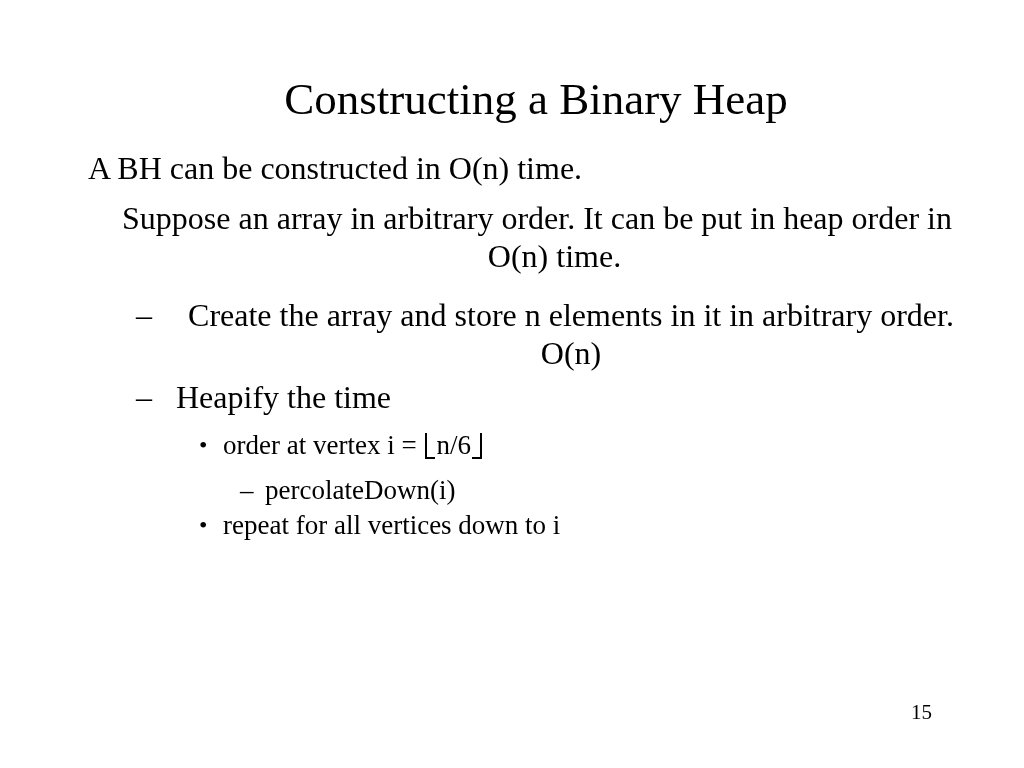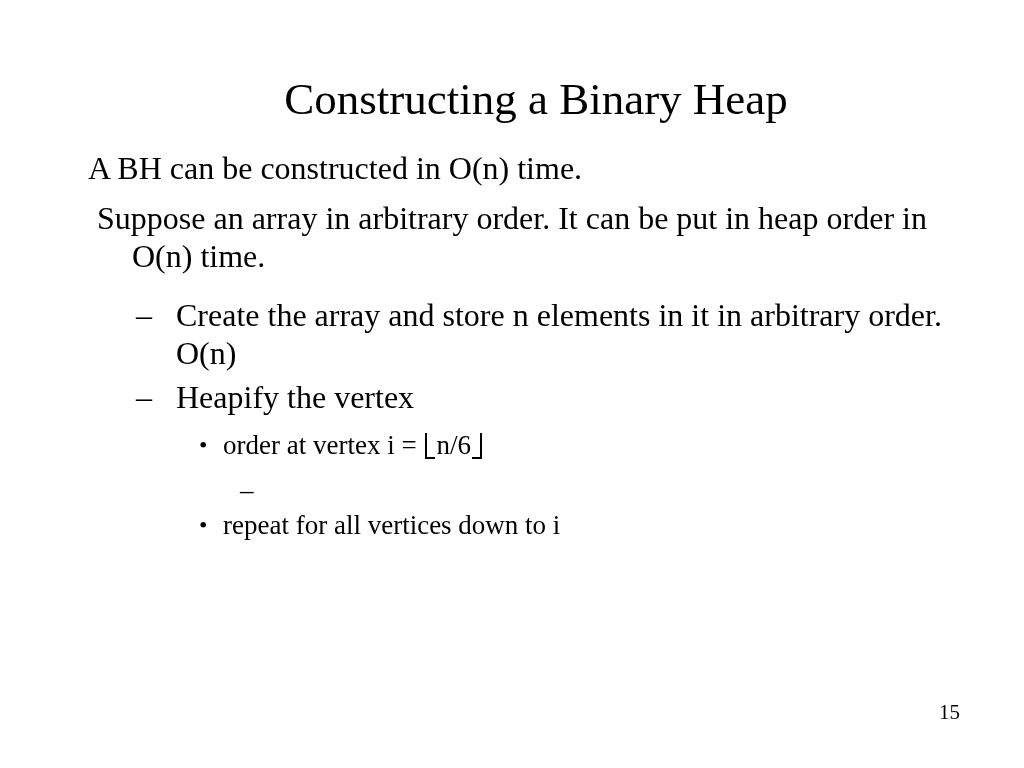--- a/index.html
+++ b/index.html
@@ -4,69 +4,70 @@
 <style>
   html,body{margin:0;padding:0;background:#fff;}
   .slide{
     position:relative;width:1024px;height:768px;background:#ffffff;color:#000000;
     font-family:"Liberation Serif", serif;overflow:hidden;
   }
   .title{
     position:absolute;top:73px;left:0;width:100%;margin:0;text-align:center;
     font-size:45px;font-weight:400;line-height:52px;padding-left:24px;
   }
-  .para,.item{position:absolute;margin:0;font-size:32px;line-height:38px;}
+  .para,.item{position:absolute;margin:0;font-size:32px;line-height:38px;text-align:center;}
   .para-1{left:88px;top:149px;}
   .para-2{left:132px;top:199px;width:845px;text-indent:-35px;}
   .item .marker{position:absolute;top:0;}
   .item-create{left:176px;top:296px;width:790px;}
   .item-create .marker{left:-40px;}
   .item-heapify{left:176px;top:378px;}
   .item-heapify .marker{left:-40px;}
   .l3,.l4{font-size:27px;line-height:34px;}
   .item-start{left:223px;top:428px;}
   .item-start .marker{left:-24px;font-size:24px;}
   .item-percolate{left:265px;top:473px;}
   .item-percolate .marker{left:-25px;}
   .item-repeat{left:223px;top:508px;}
   .item-repeat .marker{left:-24px;font-size:24px;}
   .floor-open,.floor-close{display:inline-block;width:8px;height:24px;vertical-align:-5px;}
   .floor-open{border-left:2px solid #000;border-bottom:2px solid #000;margin-left:2px;}
   .floor-close{border-right:2px solid #000;border-bottom:2px solid #000;}
   .floor-expr{padding:0 1px;}
-  .page-number{position:absolute;left:911px;top:699px;font-size:21px;line-height:26px;margin-left:28px;}
+  .page-number{position:absolute;left:911px;top:699px;font-size:21px;line-height:26px;}
 </style>
 </head>
 <body>
 
 <div class="slide">
 
   <h1 class="title">Constructing a Binary Heap</h1>
 
   <p class="para para-1">A BH can be constructed in O(n) time.</p>
 
   <p class="para para-2">Suppose an array in arbitrary order. It can be put in heap order in O(n) time.</p>
 
   <div class="item l2 item-create">
     <span class="marker">–</span>
     <span class="item-text">Create the array and store n elements in it in arbitrary order. O(n)</span>
   </div>
 
   <div class="item l2 item-heapify">
     <span class="marker">–</span>
-    <span class="item-text">Heapify the vertex</span>
+    <span class="item-text">Heapify the time</span>
   </div>
 
   <div class="item l3 item-start">
     <span class="marker">•</span>
     <span class="item-text">order at vertex i = </span><span class="floor-group"><span class="floor-open"></span><span class="floor-expr">n/6</span><span class="floor-close"></span></span>
   </div>
 
   <div class="item l4 item-percolate">
     <span class="marker">–</span>
+    <span class="item-text">percolateDown(i)</span>
   </div>
 
   <div class="item l3 item-repeat">
     <span class="marker">•</span>
     <span class="item-text">repeat for all vertices down to i</span>
   </div>
 
   <div class="page-number">15</div>
 
 </div>

